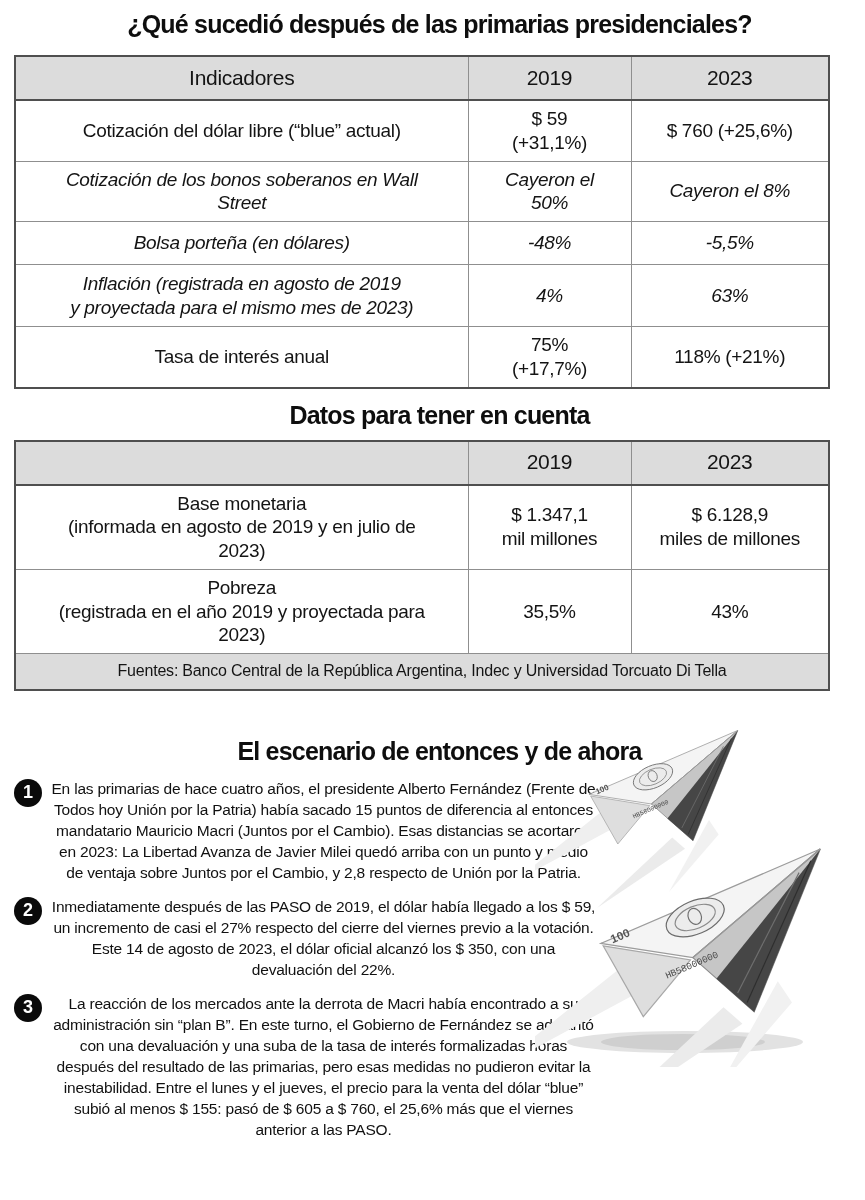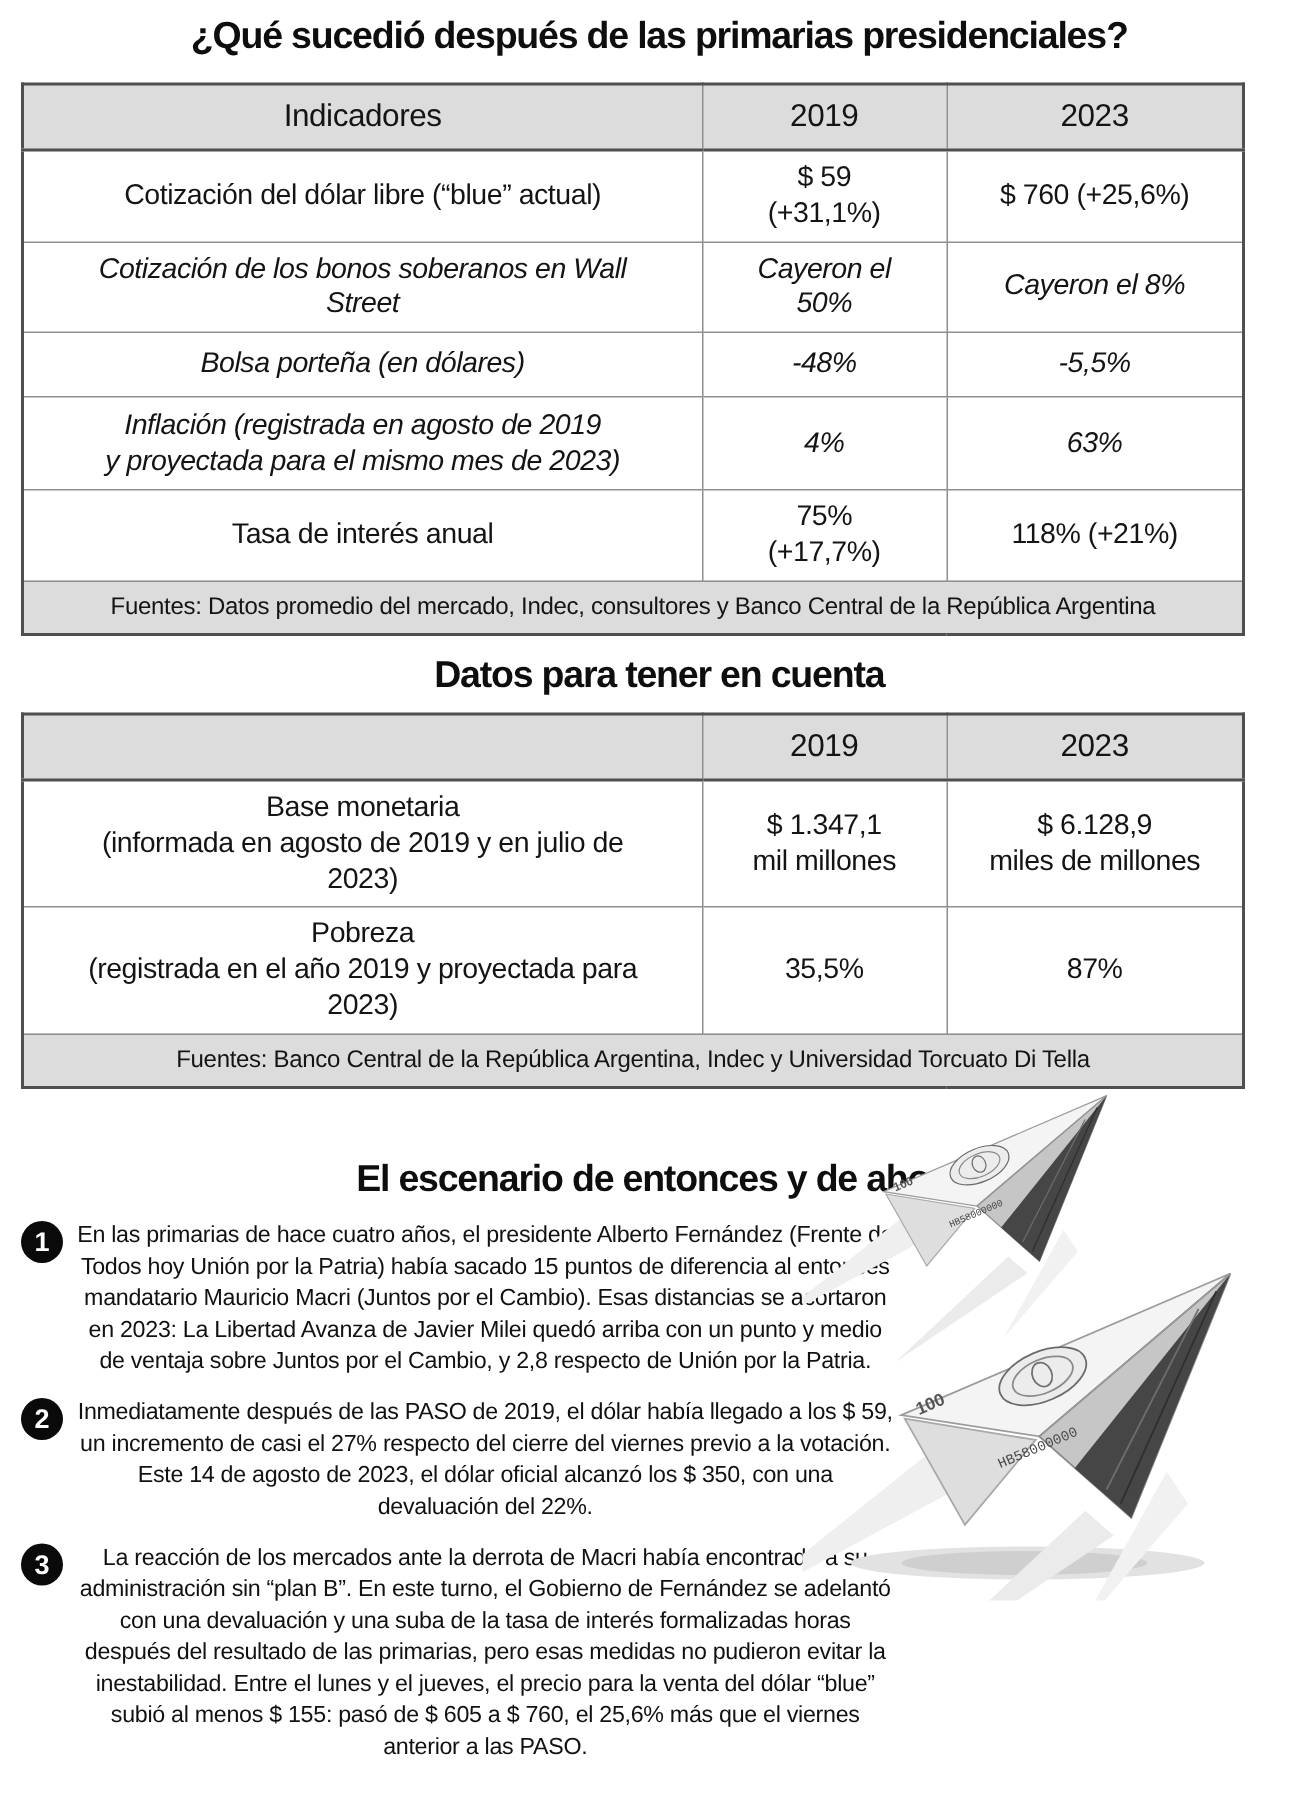--- a/index.html
+++ b/index.html
@@ -132,23 +132,20 @@
       <td>Inflación (registrada en agosto de 2019
 y proyectada para el mismo mes de 2023)</td>
       <td>4%</td>
       <td>63%</td>
     </tr>
     <tr class="h55">
       <td>Tasa de interés anual</td>
       <td>75% (+17,7%)</td>
       <td>118% (+21%)</td>
     </tr>
-    <tr class="src-row">
-      <td colspan="3">Fuentes: Datos promedio del mercado, Indec, consultores y Banco Central de la República Argentina</td>
-    </tr>
   </tbody>
     </table>
 
   <h2 class="section-title title-2">Datos para tener en cuenta</h2>
 
   <table class="data-table">
     <colgroup>
         <col style="width:453px">
         <col style="width:163px">
         <col style="width:198px">
@@ -164,21 +161,21 @@
 (informada en agosto de 2019 y en julio de 2023)</td>
       <td>$ 1.347,1
 mil millones</td>
       <td>$ 6.128,9
 miles de millones</td>
     </tr>
     <tr class="h65">
       <td>Pobreza
 (registrada en el año 2019 y proyectada para 2023)</td>
       <td>35,5%</td>
-      <td>87%</td>
+      <td>43%</td>
     </tr>
     <tr class="src-row">
       <td colspan="3">Fuentes: Banco Central de la República Argentina, Indec y Universidad Torcuato Di Tella</td>
     </tr>
   </tbody>
     </table>
 
   <h2 class="section-title title-3">El escenario de entonces y de ahora</h2>
 
   <div class="notes">

